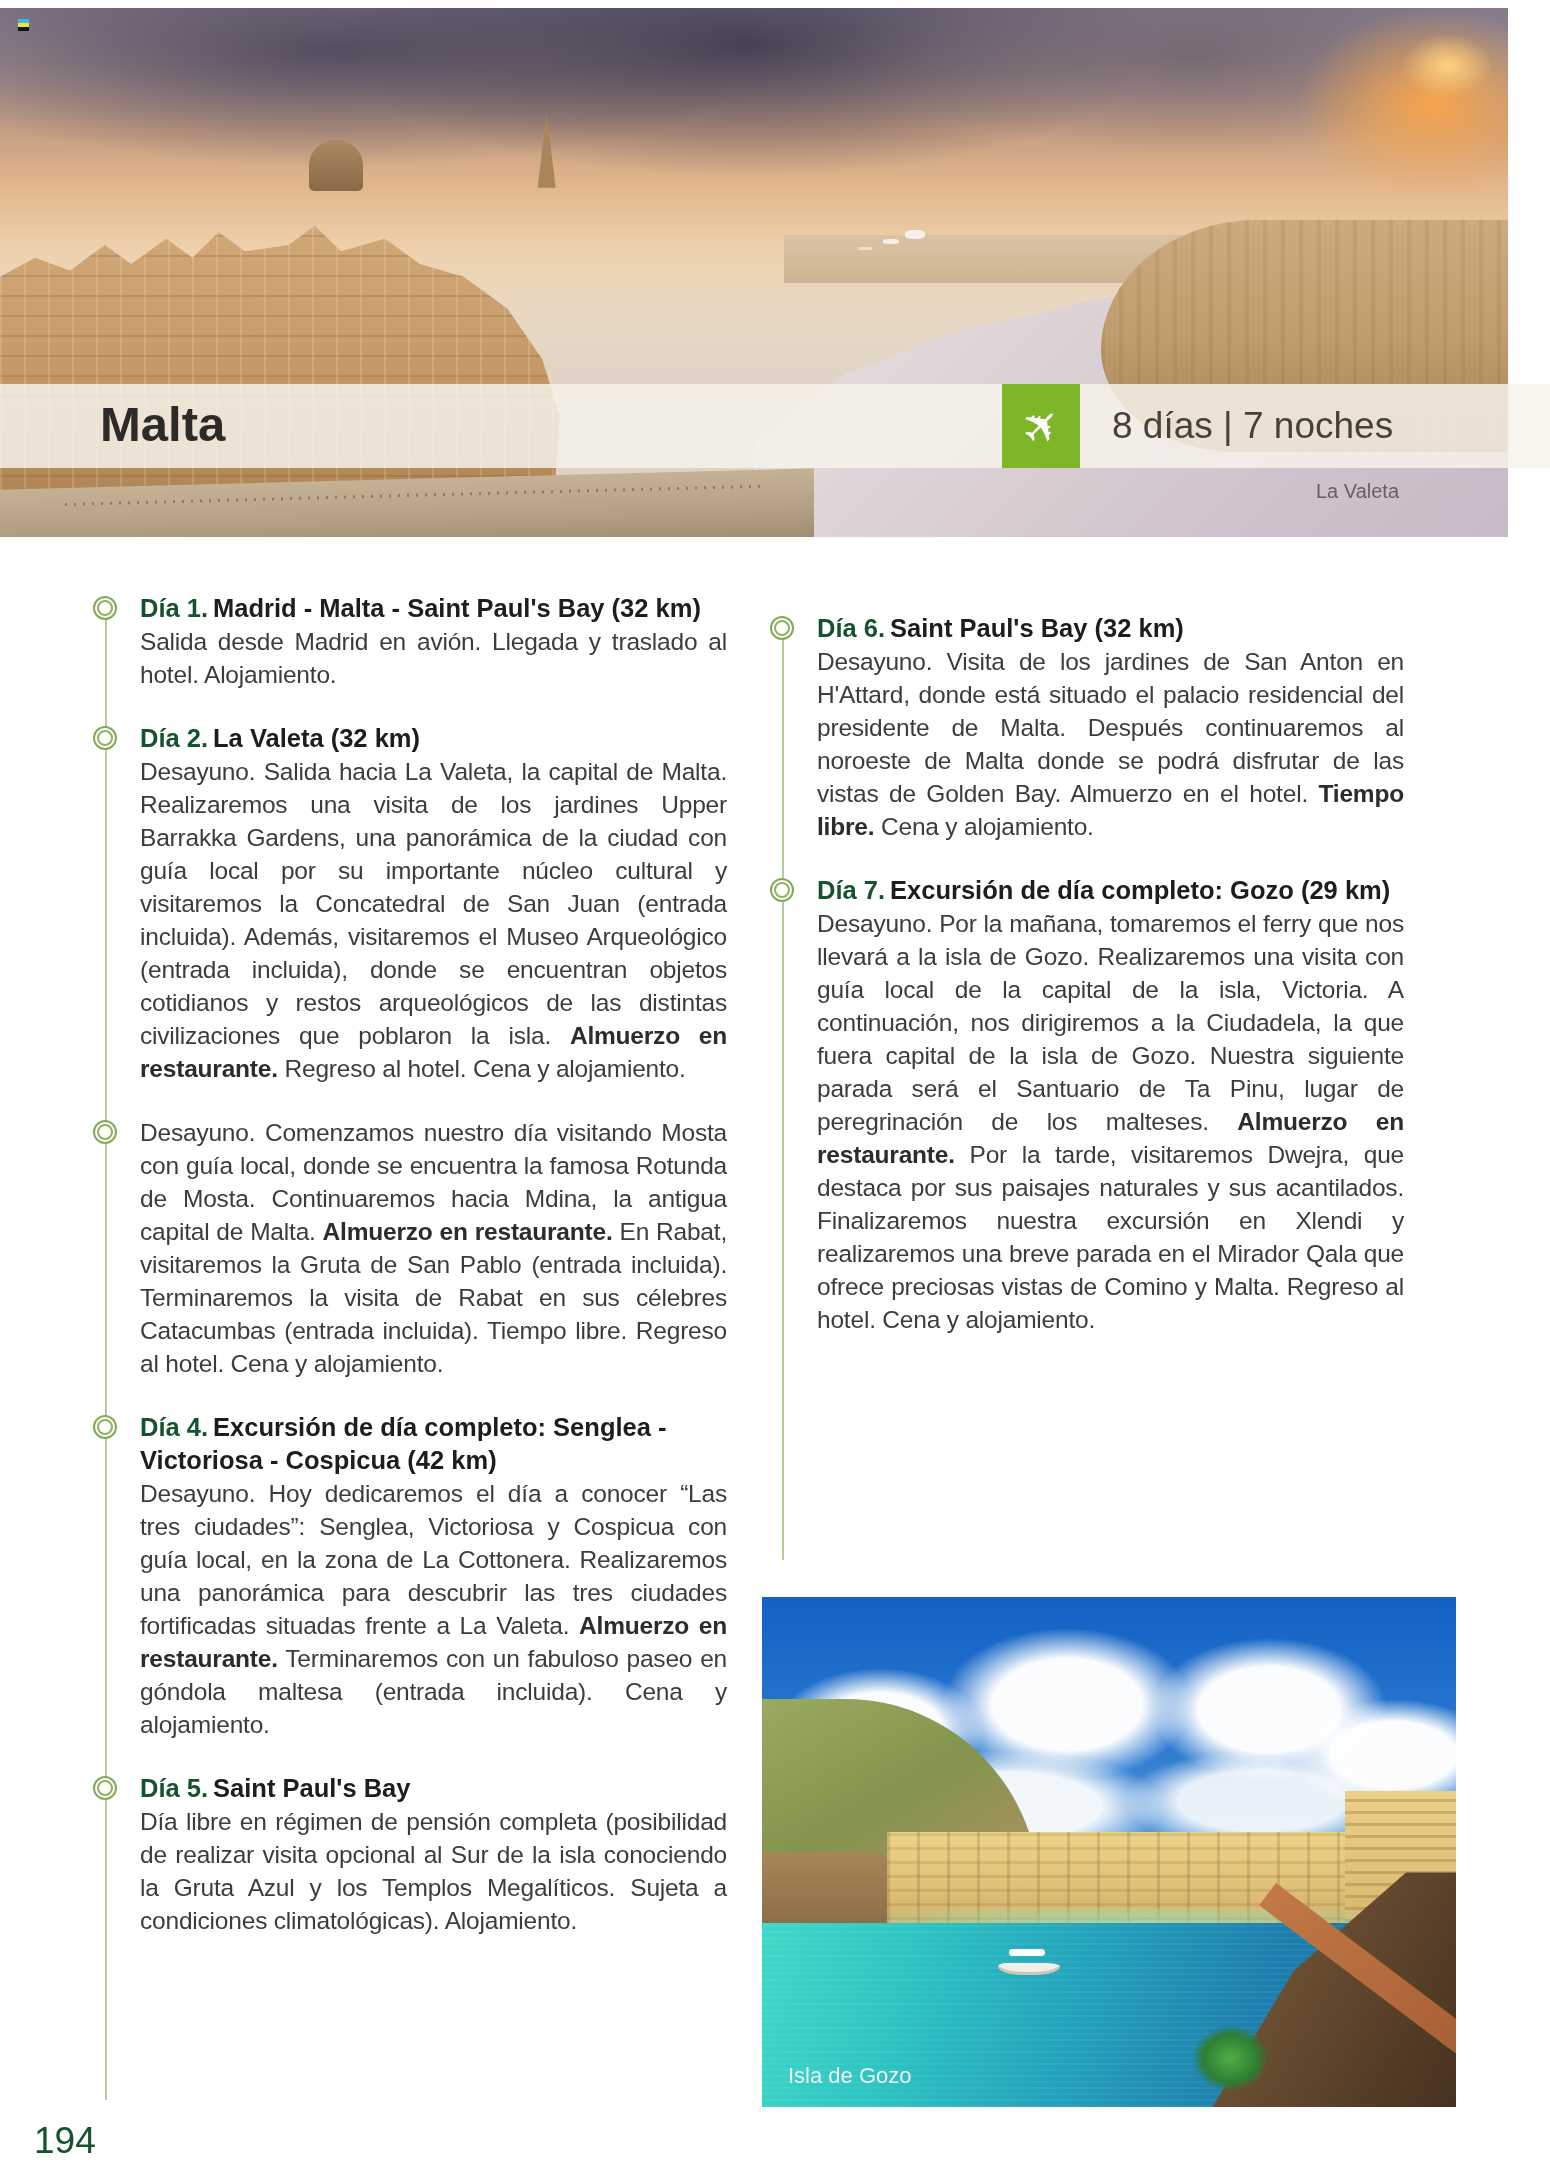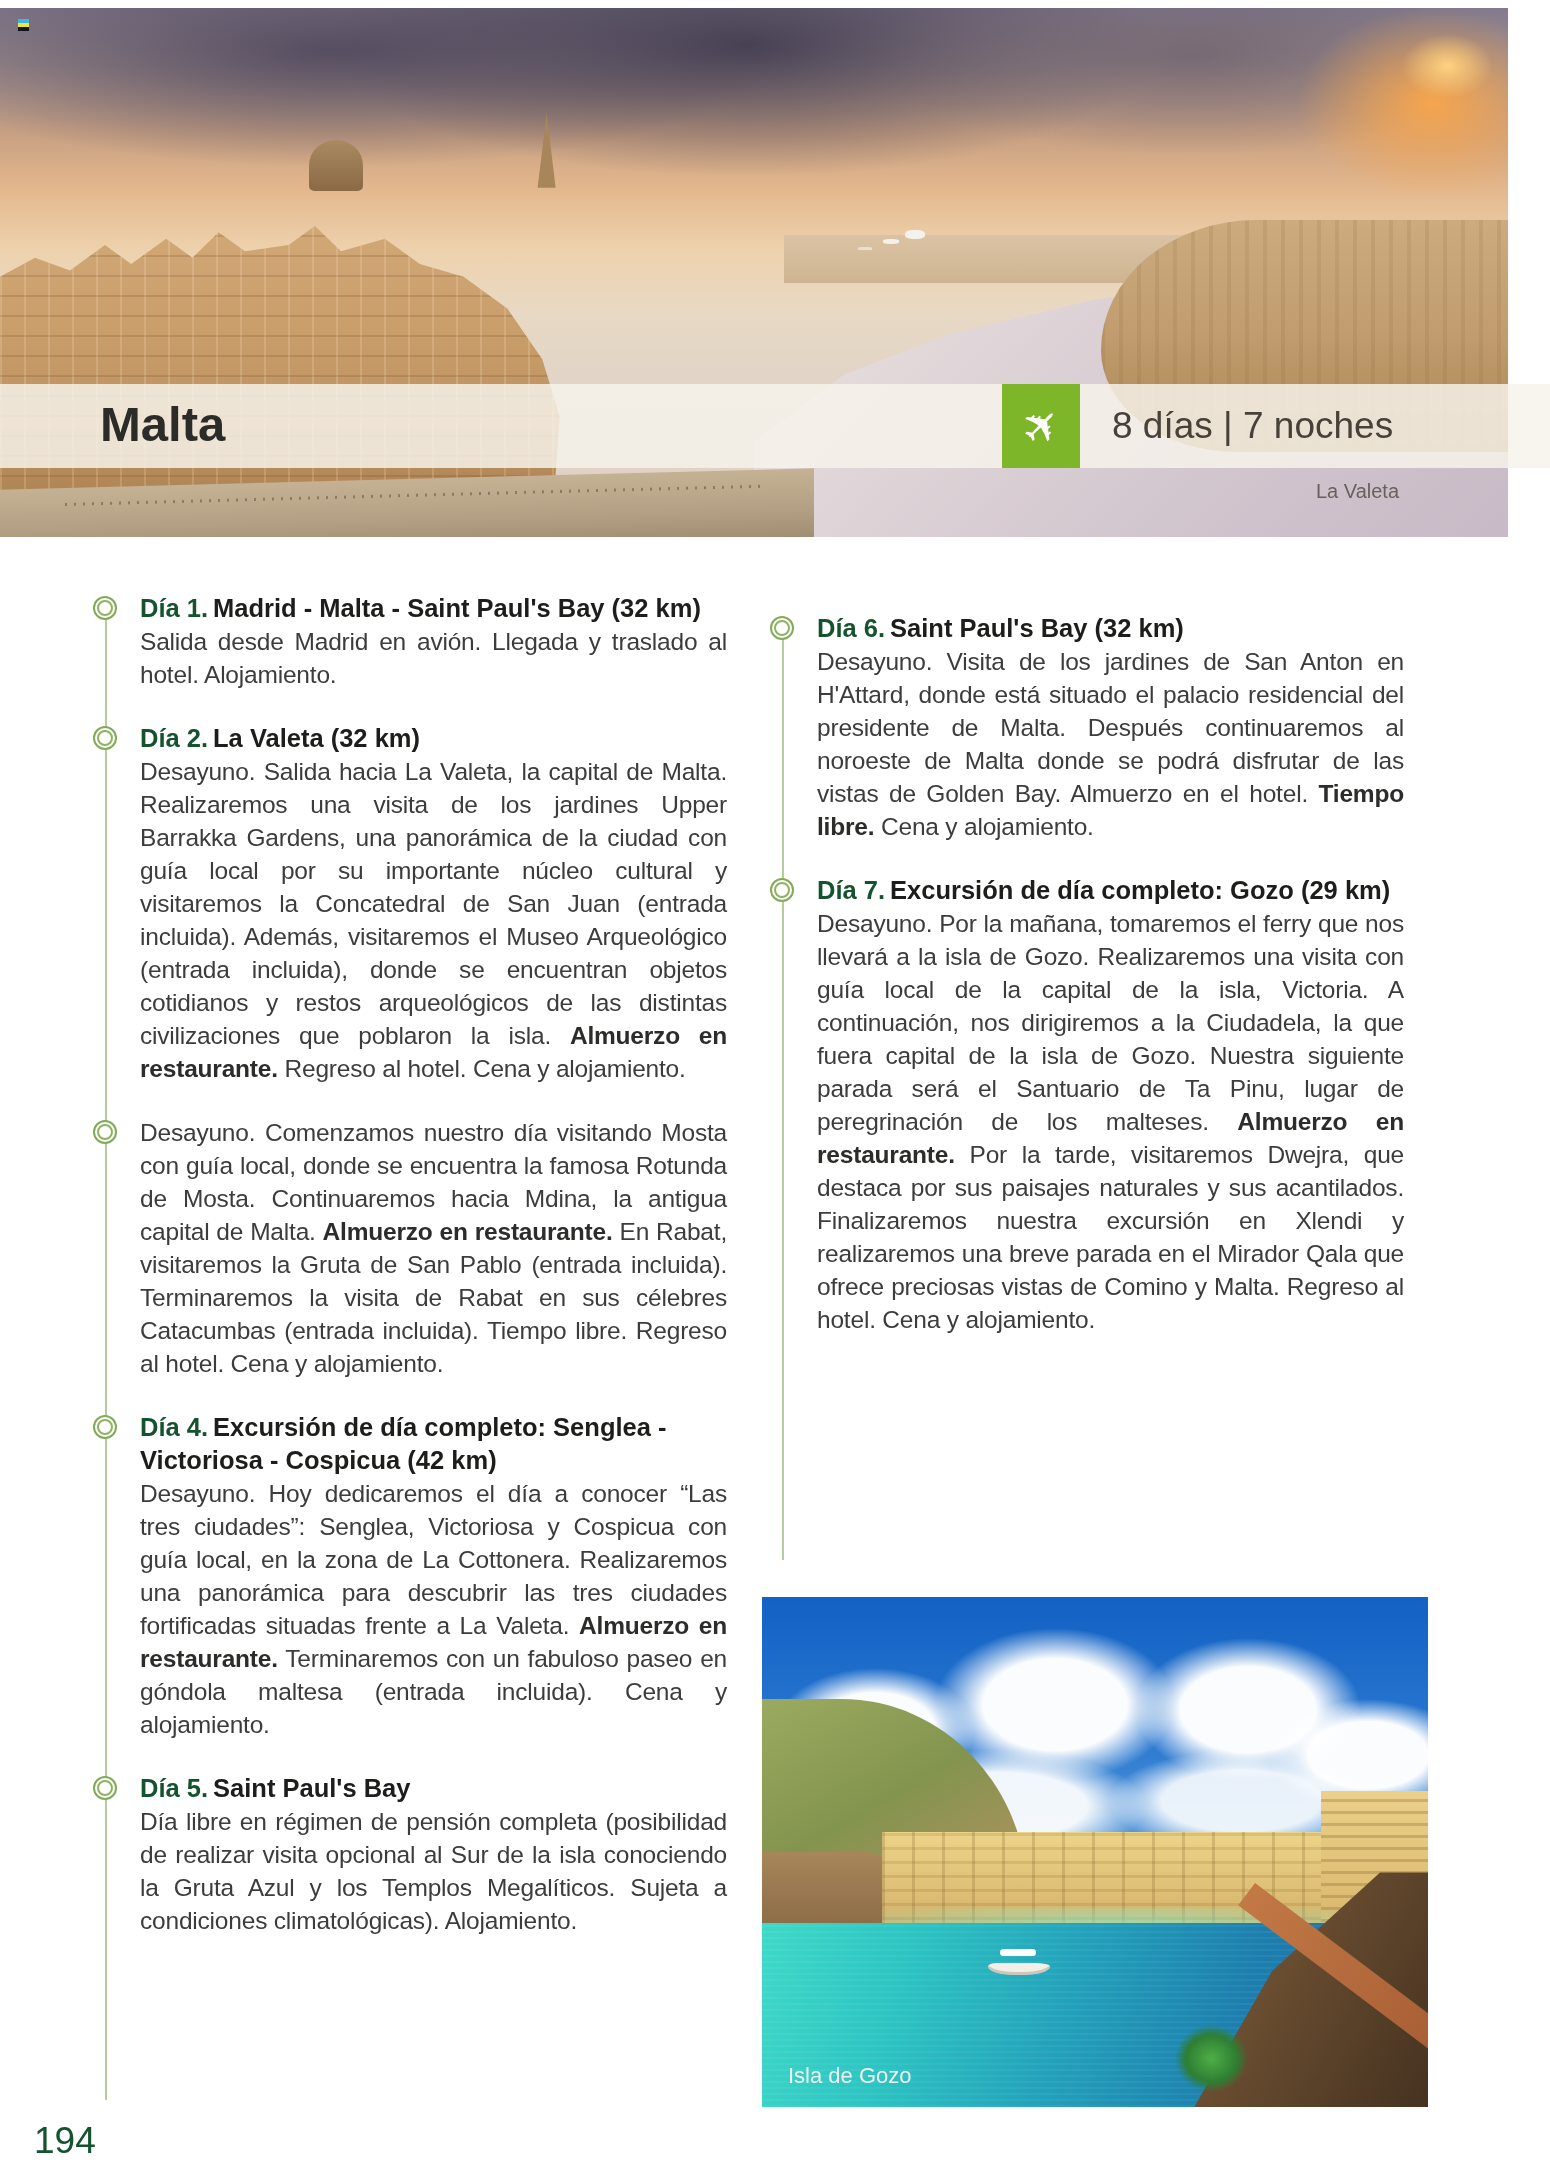--- a/index.html
+++ b/index.html
@@ -80,21 +80,21 @@
             border-radius:50%; background:#fefefc; z-index:2; }
   .marker::after { content:""; position:absolute; inset:2px; border:2px solid #8fb264; border-radius:50%; }
   .day h3 { margin:0; font-size:25.5px; line-height:33px; color:#1d1d1b; font-weight:700; }
   .day h3 .lbl { color:#14532d; padding-right:5px; }
   .day p { margin:0; font-size:24.5px; line-height:33px; color:#3c3c3c; text-align:justify;
            letter-spacing:-0.2px; }
   .day p .b { font-weight:700; color:#2c2c2a; }
 
   
   .photo { position:absolute; left:762px; top:1597px; width:666px; height:510px; overflow:hidden;
-           background:linear-gradient(180deg,#1261c4 0%,#2a78d0 28%,#5697da 46%,#8fc0e8 58%,#b9d8ee 64%); }
+           background:linear-gradient(180deg,#1261c4 0%,#2a78d0 28%,#5697da 46%,#8fc0e8 58%,#b9d8ee 64%);padding-left:28px; }
   .photo > div { position:absolute; }
   .gc { background:radial-gradient(closest-side,rgba(255,255,255,.98) 0 60%,rgba(255,255,255,0));
         border-radius:50%; }
   .gc1 { left:2%;  top:14%; width:30%; height:24%; }
   .gc2 { left:26%; top:6%;  width:36%; height:30%; }
   .gc3 { left:56%; top:8%;  width:34%; height:28%; }
   .gc4 { left:76%; top:20%; width:30%; height:22%; }
   .gc5 { left:12%; top:30%; width:46%; height:22%; opacity:.95; }
   .gc6 { left:52%; top:30%; width:40%; height:20%; opacity:.9; }
   .g-hill  { left:-8%; top:20%; width:48%; height:52%;

